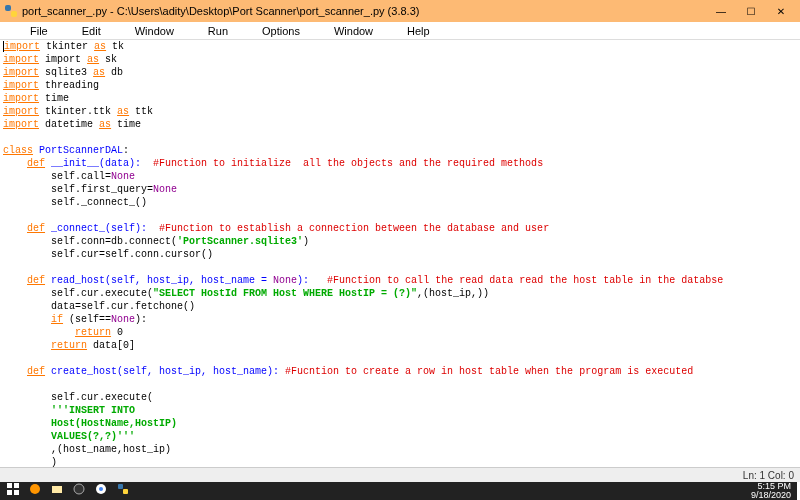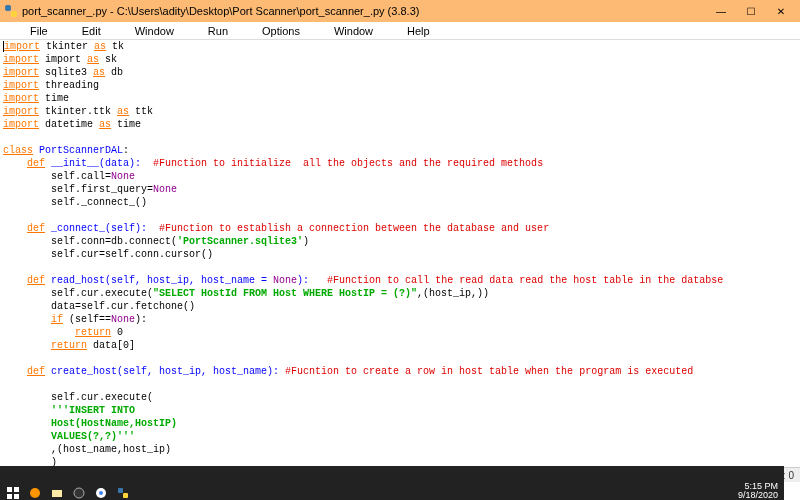--- a/index.html
+++ b/index.html
@@ -6,21 +6,21 @@
   body { font-family:"Segoe UI",Tahoma,sans-serif; font-size:11px; background:#fff; overflow:hidden; width:800px; height:500px; position:relative; }
   .titlebar { height:22px; background:#fdba74; display:flex; align-items:center; padding:0 4px; border-bottom:0; }
   .titlebar .py-icon { width:14px; height:14px; margin-right:4px; display:inline-flex; align-items:center; justify-content:center; }
   .titlebar .title { flex:1; color:#000; font-size:11px; white-space:nowrap; overflow:hidden; }
   .win-controls { display:flex; gap:0; }
   .win-btn { width:30px; height:20px; display:flex; align-items:center; justify-content:center; font-size:10px; color:#000; }
   .menubar { height:18px; display:flex; align-items:center; padding:0 4px; gap:2px; background:#fff; border-bottom:1px solid #ddd; }
   .menu-item { padding:1px 6px; font-size:11px; color:#000;margin-left:20px; }
   .editor { position:absolute; top:40px; left:0; right:0; bottom:33px; background:#fff; font-family:"Courier New",monospace; font-size:10px; line-height:13px; padding:0 3px; overflow:hidden; white-space:pre; }
   .statusbar { position:absolute; bottom:18px; left:0; right:0; height:15px; background:#eee; border-top:1px solid #ccc; display:flex; justify-content:flex-end; align-items:center; padding:0 6px; font-size:10px; color:#333; }
-  .taskbar { position:absolute; bottom:0; left:0; right:16px; height:34px; background:#222; display:flex; align-items:flex-end; }
+  .taskbar { position:absolute; bottom:0; left:0; right:3px; height:18px; background:#222; display:flex; align-items:flex-start; }
   .taskbar .tb-left { display:flex; align-items:center; gap:8px; padding-left:6px; }
   .taskbar .tb-icon { width:14px; height:14px; display:flex; align-items:center; justify-content:center; color:#fff; font-size:10px; }
   .taskbar .tb-right { margin-left:auto; display:flex; align-items:center; color:#fff; font-size:9px; padding-right:6px; line-height:1; text-align:right; }
   .kw { color:#ff7700;text-decoration:underline; }
   .nn { color:#900090;text-align:right; }
   .de { color:#0000ff; }
   .st { color:#00aa00;font-weight:bold; }
   .cm { color:#dd0000; }
   .cursor { border-left:1px solid #000; }
 </style>

